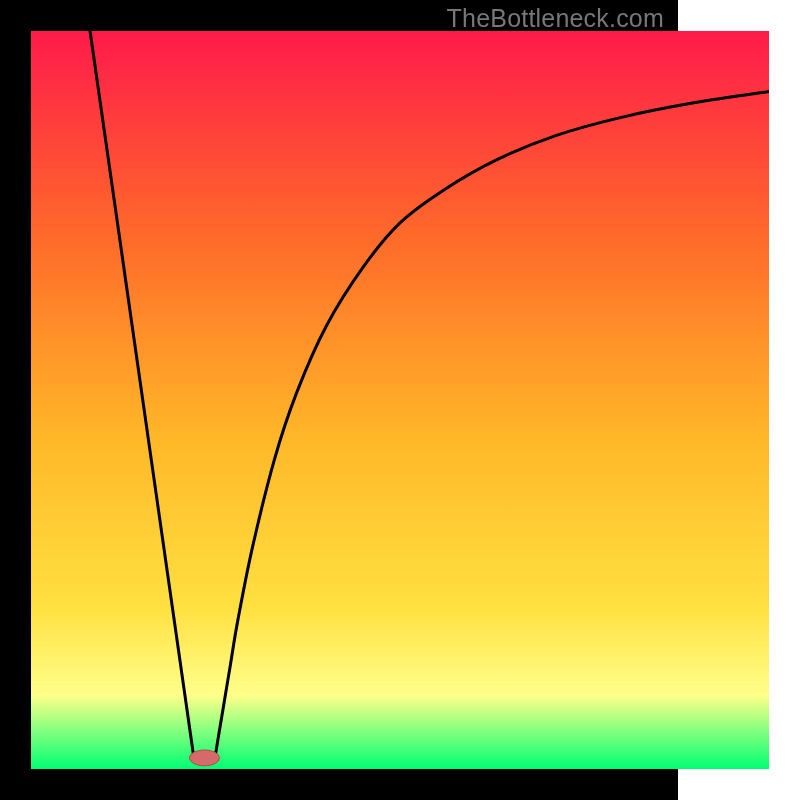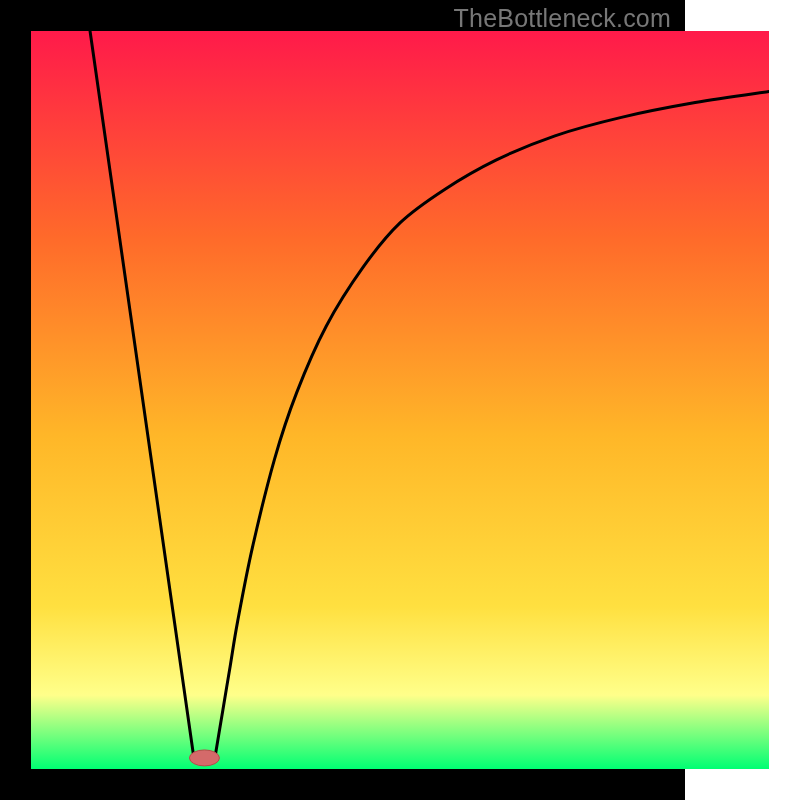--- a/index.html
+++ b/index.html
@@ -9,21 +9,20 @@
     height: 800px;
     overflow: hidden;
     background: #fff;
     font-family: Arial, Helvetica, sans-serif;
   }
   .frame {
     position: relative;
     width: 678px;
     height: 800px;
     background: #000;
-    padding-left: 7px;
   }
   .watermark {
     position: absolute;
     top: 4px;
     right: 14px;
     color: #777;
     font-size: 25px;
     font-weight: 400;
     letter-spacing: 0.2px;
     z-index: 5;

